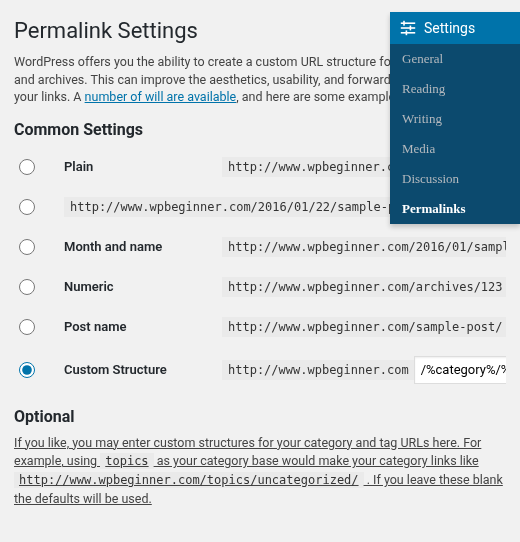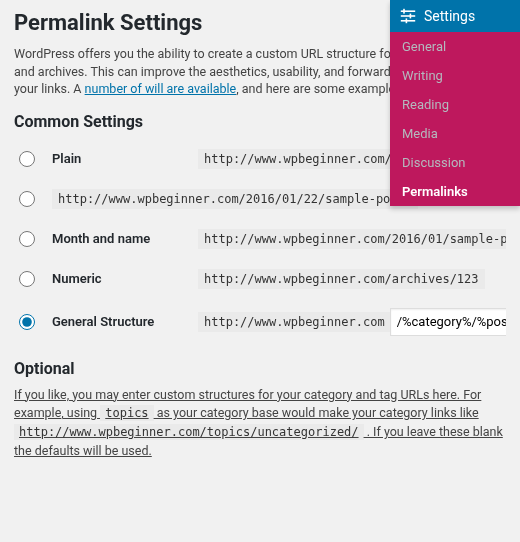--- a/index.html
+++ b/index.html
@@ -16,23 +16,23 @@
   }
   .page {
     background: #f1f1f1;
     padding: 10px 14px 0 14px;
     box-sizing: border-box;
     width: 520px;
     height: 542px;
   }
   h1.page-title {
     font-size: 22px;
-    font-weight: 700;
+    font-weight: 400;
     color: #23282d;
-    margin: 0 0 10px 0;
+    margin: 8px 0 10px 0;
   }
   .intro {
     font-size: 12.5px;
     line-height: 1.4;
     color: #444;
     margin: 0 0 14px 0;
   }
   a.link {
     color: #0073aa;
     text-decoration: underline;
@@ -40,21 +40,21 @@
   h2.section {
     font-size: 16px;
     font-weight: 700;
     color: #23282d;
     margin: 14px 0 8px 0;
   }
   .row {
     display: flex;
     align-items: center;
     padding: 9px 0;
-    gap: 14px;
+    gap: 26px;
   }
   .radio-col {
     flex: 0 0 14px;
   }
   .label-col {
     flex: 0 0 132px;
     font-size: 13px;
     font-weight: 600;
     color: #23282d;
   }
@@ -112,41 +112,42 @@
   .field-row {
     display: flex;
     align-items: center;
     padding: 12px 0;
     gap: 10px;
   }
 
   
   .settings-panel {
     position: absolute;
-    top: 0;
+    top: 12px;
     right: 0;
     width: 130px;
     font-size: 13px;
     color: #b4b9be;
     z-index: 10;
     box-shadow: 0 3px 5px rgba(0,0,0,.2);
   }
   .settings-header {
     background: #0073aa;
     color: #fff;
     padding: 8px 10px;
     display: flex;
     align-items: center;
     gap: 8px;
     font-size: 14px;
     font-weight: 400;
   }
   .settings-header svg { flex: 0 0 auto; }
   .settings-menu {
-    background: #be185d;
+    background: #0c4a6e;
+    font-family: Liberation Serif, serif;
   }
   .settings-item {
     padding: 7px 12px;
     color: #b4b9be;
     font-size: 13px;
     cursor: pointer;
   }
   .settings-item.active {
     color: #fff;
     font-weight: 600;
@@ -189,24 +190,31 @@
   </div>
 
   <div class="row">
     <div class="radio-col"><input type="radio" name="perm" style=""></div>
     <div class="label-col">Numeric</div>
     <div class="example-col">
         <code class="ex">http://www.wpbeginner.com/archives/123</code>
       </div>
   </div>
 
+  <div class="row">
+    <div class="radio-col"><input type="radio" name="perm" style=""></div>
+    <div class="label-col">Post name</div>
+    <div class="example-col">
+        <code class="ex">http://www.wpbeginner.com/sample-post/</code>
+      </div>
+  </div>
 
   <div class="row">
     <div class="radio-col"><input type="radio" name="perm" checked="" style=""></div>
-    <div class="label-col">General Structure</div>
+    <div class="label-col">Custom Structure</div>
     <div class="example-col">
       <code class="ex">http://www.wpbeginner.com</code>
       <input type="text" class="txt custom-input" value="/%category%/%postname%/" style="">
     </div>
   </div>
 
   <h2 class="section">Optional</h2>
 
   <p class="optional-desc">
     <span>If you like, you may enter custom structures for your category and tag URLs here. For example, using </span><code class="inline">topics</code><span> as your category base would make your category links like </span><code class="inline">http://www.wpbeginner.com/topics/uncategorized/</code><span> . If you leave these blank the defaults will be used.</span>
@@ -226,19 +234,19 @@
         <rect x="1" y="9" width="18" height="2"></rect>
         <rect x="1" y="15" width="18" height="2"></rect>
       <rect x="4" y="1" width="2" height="6"></rect>
         <rect x="12" y="7" width="2" height="6"></rect>
         <rect x="7" y="13" width="2" height="6"></rect>
     </svg>
     <span>Settings</span>
   </div>
   <div class="settings-menu">
     <div class="settings-item">General</div>
+    <div class="settings-item">Reading</div>
     <div class="settings-item">Writing</div>
-    <div class="settings-item">Reading</div>
     <div class="settings-item">Media</div>
     <div class="settings-item">Discussion</div>
     <div class="settings-item active">Permalinks</div>
   </div>
 </div>
 
 </body></html>

